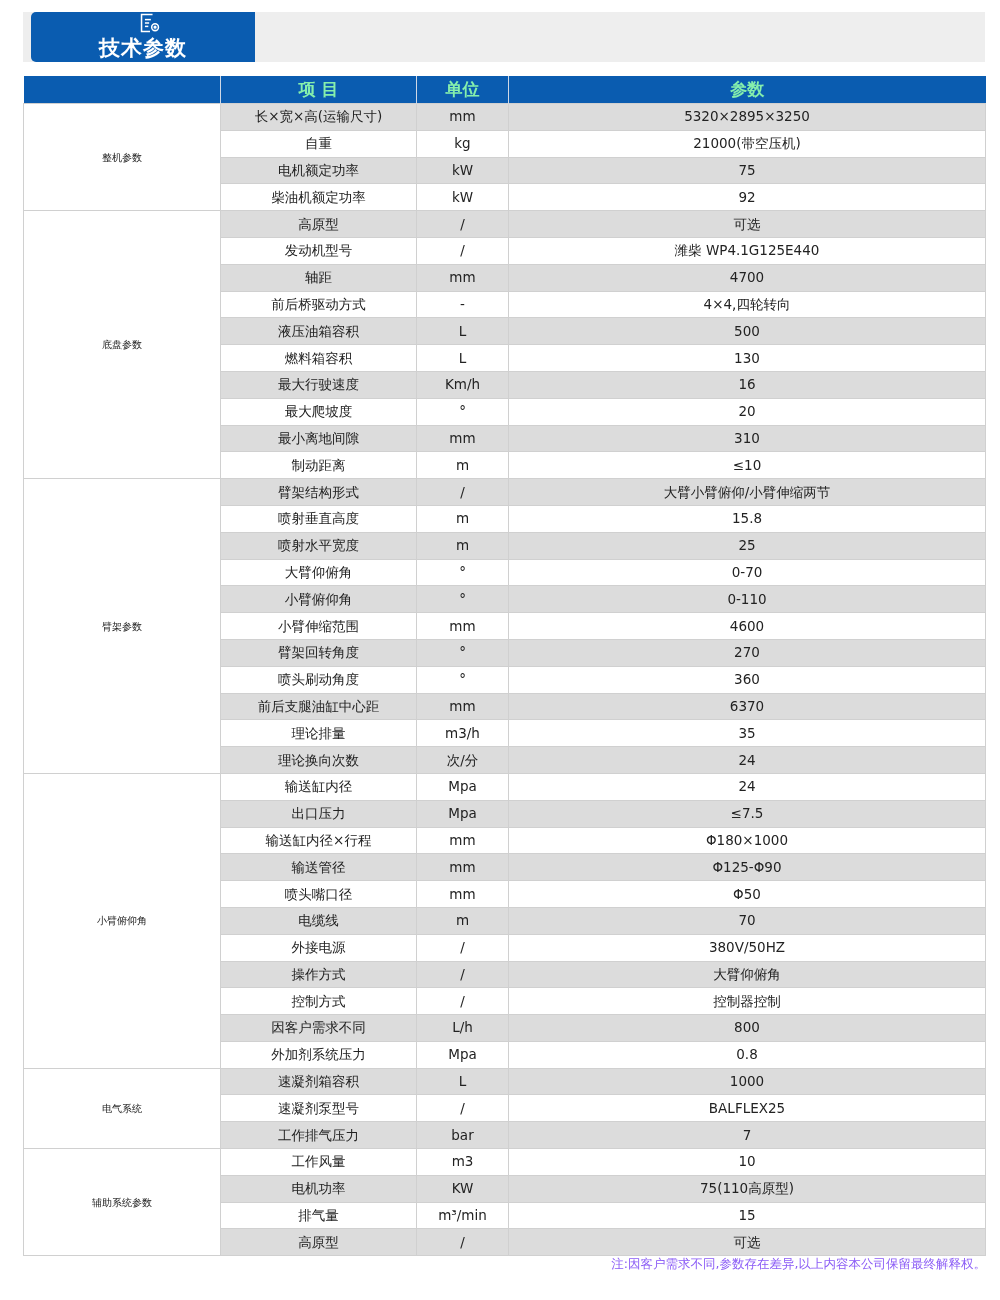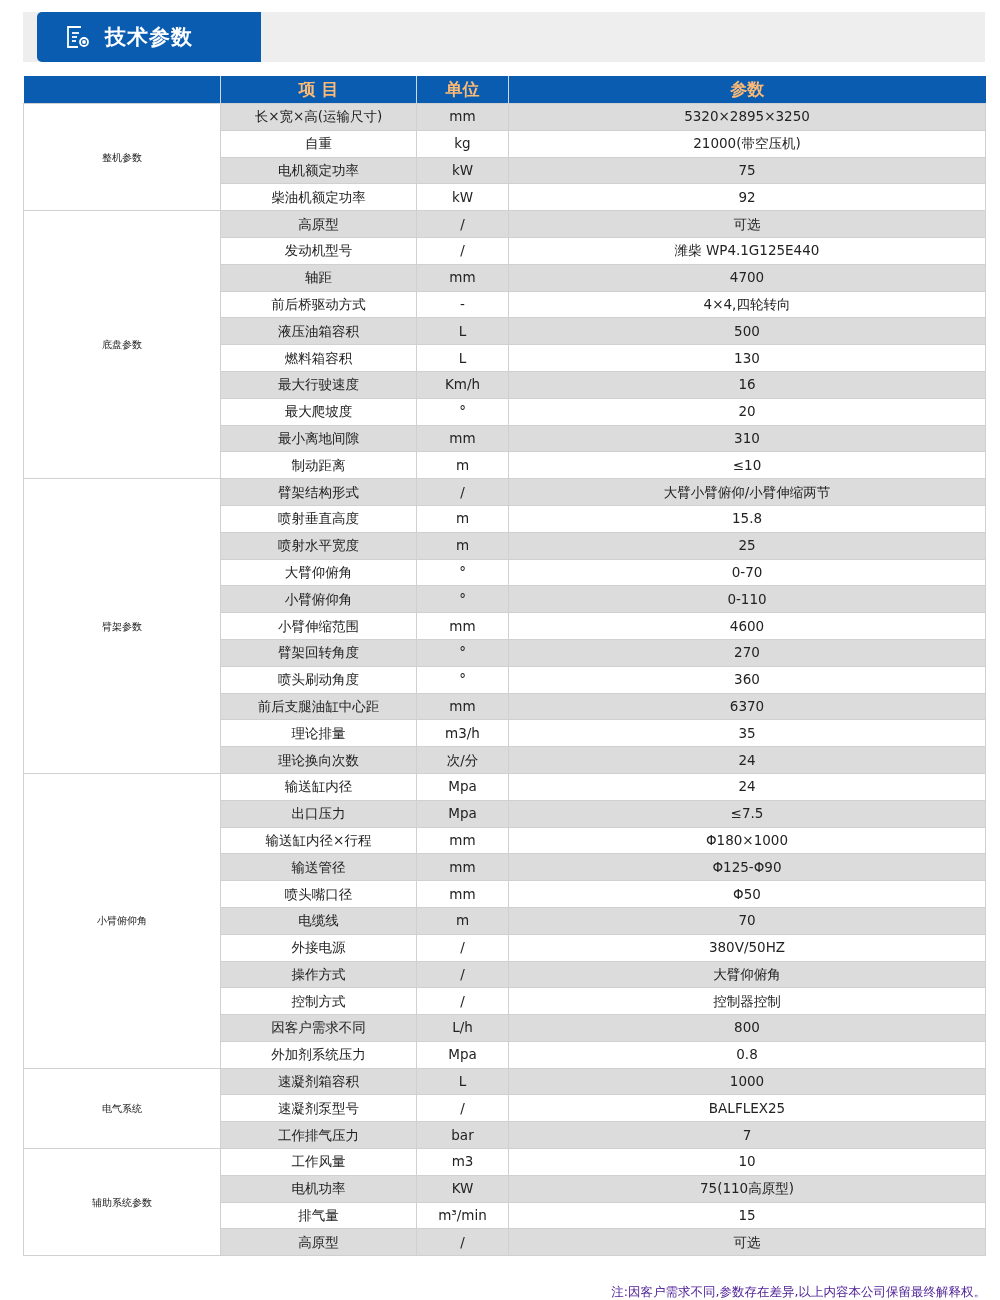--- a/index.html
+++ b/index.html
@@ -1,28 +1,28 @@
 <!DOCTYPE html>
 <html><head>
 <meta charset="utf-8">
 <style>
   html, body { margin:0; padding:0; background:#ffffff; }
   body { width:1000px; height:1300px; position:relative; font-family:"DejaVu Sans","Liberation Sans",sans-serif; color:#222; overflow:hidden; }
   .title-bar { position:absolute; left:23px; top:12px; width:962px; height:50px; background:#eeeeee; }
-  .title-blue { position:absolute; left:14px; top:0; width:224px; height:50px; background:#0a5cb0; border-radius:5px 0 0 5px; display:flex; align-items:center; }
+  .title-blue { position:absolute; left:8px; top:0; width:224px; height:50px; background:#0a5cb0; border-radius:5px 0 0 5px; display:flex; align-items:center;flex-direction:column; }
   .title-icon { width:26px; height:26px; margin-left:28px; margin-right:14px; }
   .title-text { color:#fff; font-size:21px; font-weight:bold; letter-spacing:1px; }
   table.spec { position:absolute; left:23px; top:76px; width:962px; border-collapse:collapse; table-layout:fixed; font-size:13.5px; }
-  table.spec th { background:#0a5cb0; color:#fdba74; font-size:17px; font-weight:bold; height:27px; padding:0; border-left:1px solid #cfd8e6; text-align:center; }
+  table.spec th { background:#0a5cb0; color:#86efac; font-size:17px; font-weight:bold; height:27px; padding:0; border-left:1px solid #cfd8e6; text-align:center; }
   table.spec th:first-child { border-left:none; }
   table.spec td { height:25.8px; padding:0; text-align:center; border:1px solid #d0d0d0; line-height:25px; white-space:nowrap; }
   table.spec tr.grey td.c { background:#dcdcdc; }
   table.spec tr.white td.c { background:#ffffff; }
   table.spec td.group { background:#ffffff; font-size:10px; }
-  .note { position:absolute; right:14px; top:1284px; font-size:12.5px; color:#4c1d95; }
+  .note { position:absolute; right:14px; top:1256px; font-size:12.5px; color:#8b5cf6; }
 </style>
 </head>
 <body>
 
 <div class="title-bar">
   <div class="title-blue">
     <svg class="title-icon" viewBox="0 0 26 26" fill="none" stroke="#fff" stroke-width="1.8">
       <path d="M16 3H3v20h10"></path>
       <line x1="7" y1="9" x2="14" y2="9"></line>
       <line x1="7" y1="13" x2="12" y2="13"></line>

